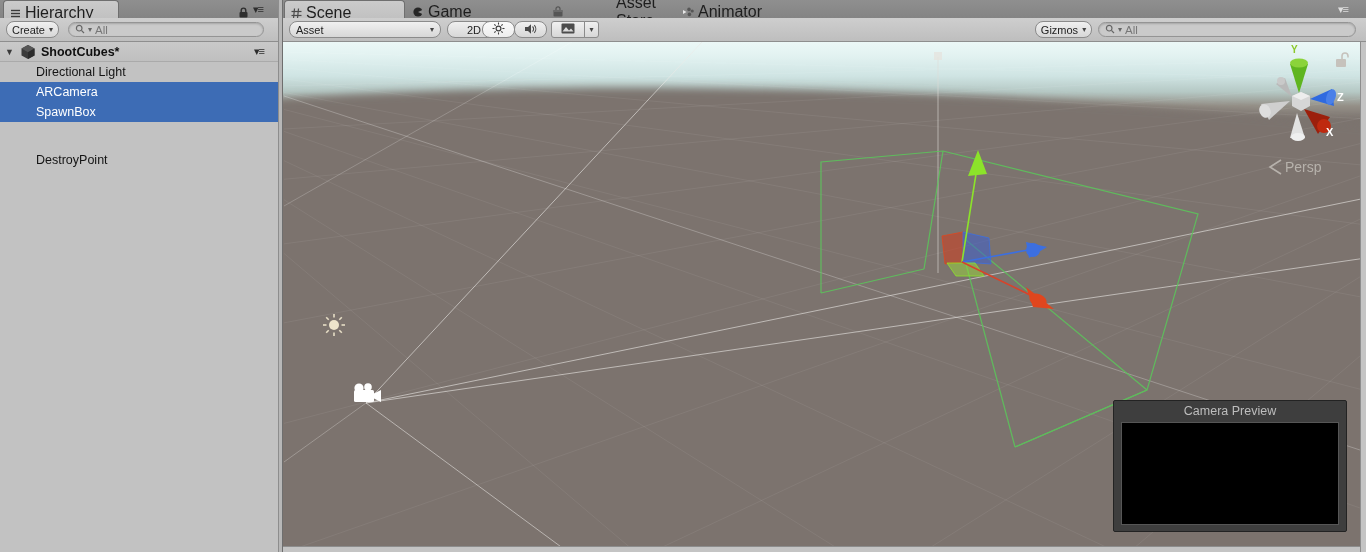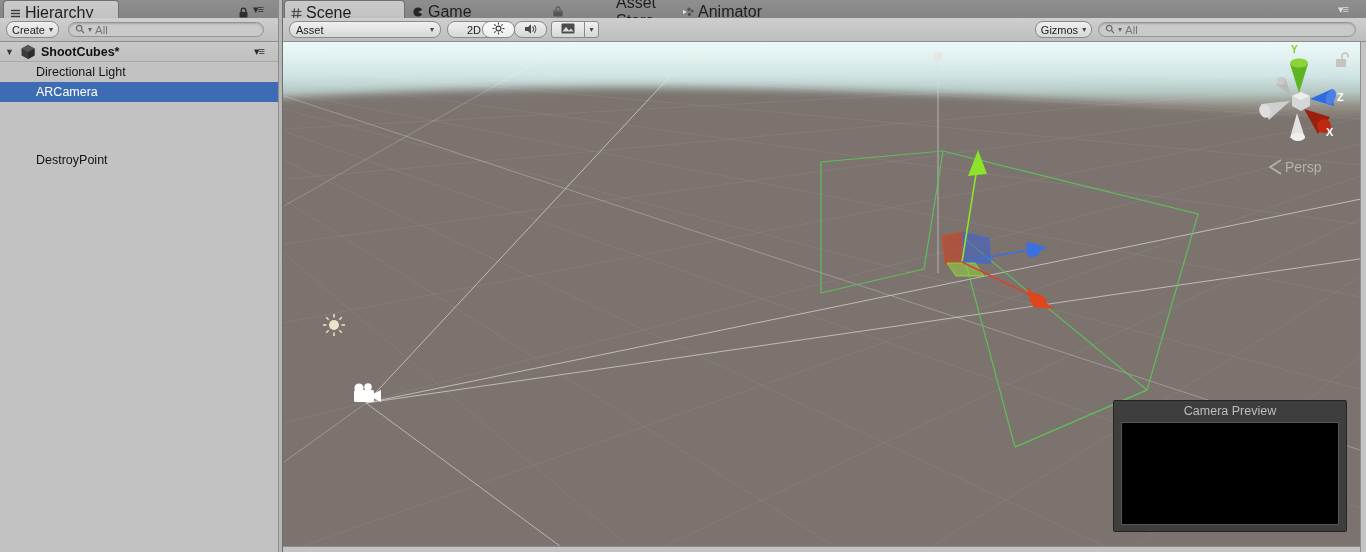--- a/index.html
+++ b/index.html
@@ -95,20 +95,23 @@
     <span class="abs" style="left:41px;top:3px;font-size:12.5px;font-weight:bold;color:#101010;">ShootCubes*</span>
     <span class="abs menu-ic" style="left:254px;top:3px;">▾≡</span>
   </div>
 
   <div class="hrow sel" style="top:82px;">
       <span class="lbl">ARCamera</span>
     </div>
   <div class="hrow" style="top:62px;">
       <span class="lbl">Directional Light</span>
     </div>
+  <div class="hrow sel" style="top:102px;">
+      <span class="lbl">SpawnBox</span>
+    </div>
   <div class="hrow" style="top:122px;margin-top:28px;">
       <span class="lbl">DestroyPoint</span>
     </div>
 
   <div class="abs" style="left:278px;top:0;width:5px;height:552px;background:#b7b7b7;border-left:1px solid #8d8d8d;border-right:1px solid #6e6e6e;box-sizing:border-box;"></div>
 
   <div class="abs tabstrip" style="left:283px;top:0;width:1083px;">
     <div class="tab active" style="left:1px;width:121px;">
       <span class="ticon">
         <svg width="11" height="11" viewBox="0 0 11 11">

